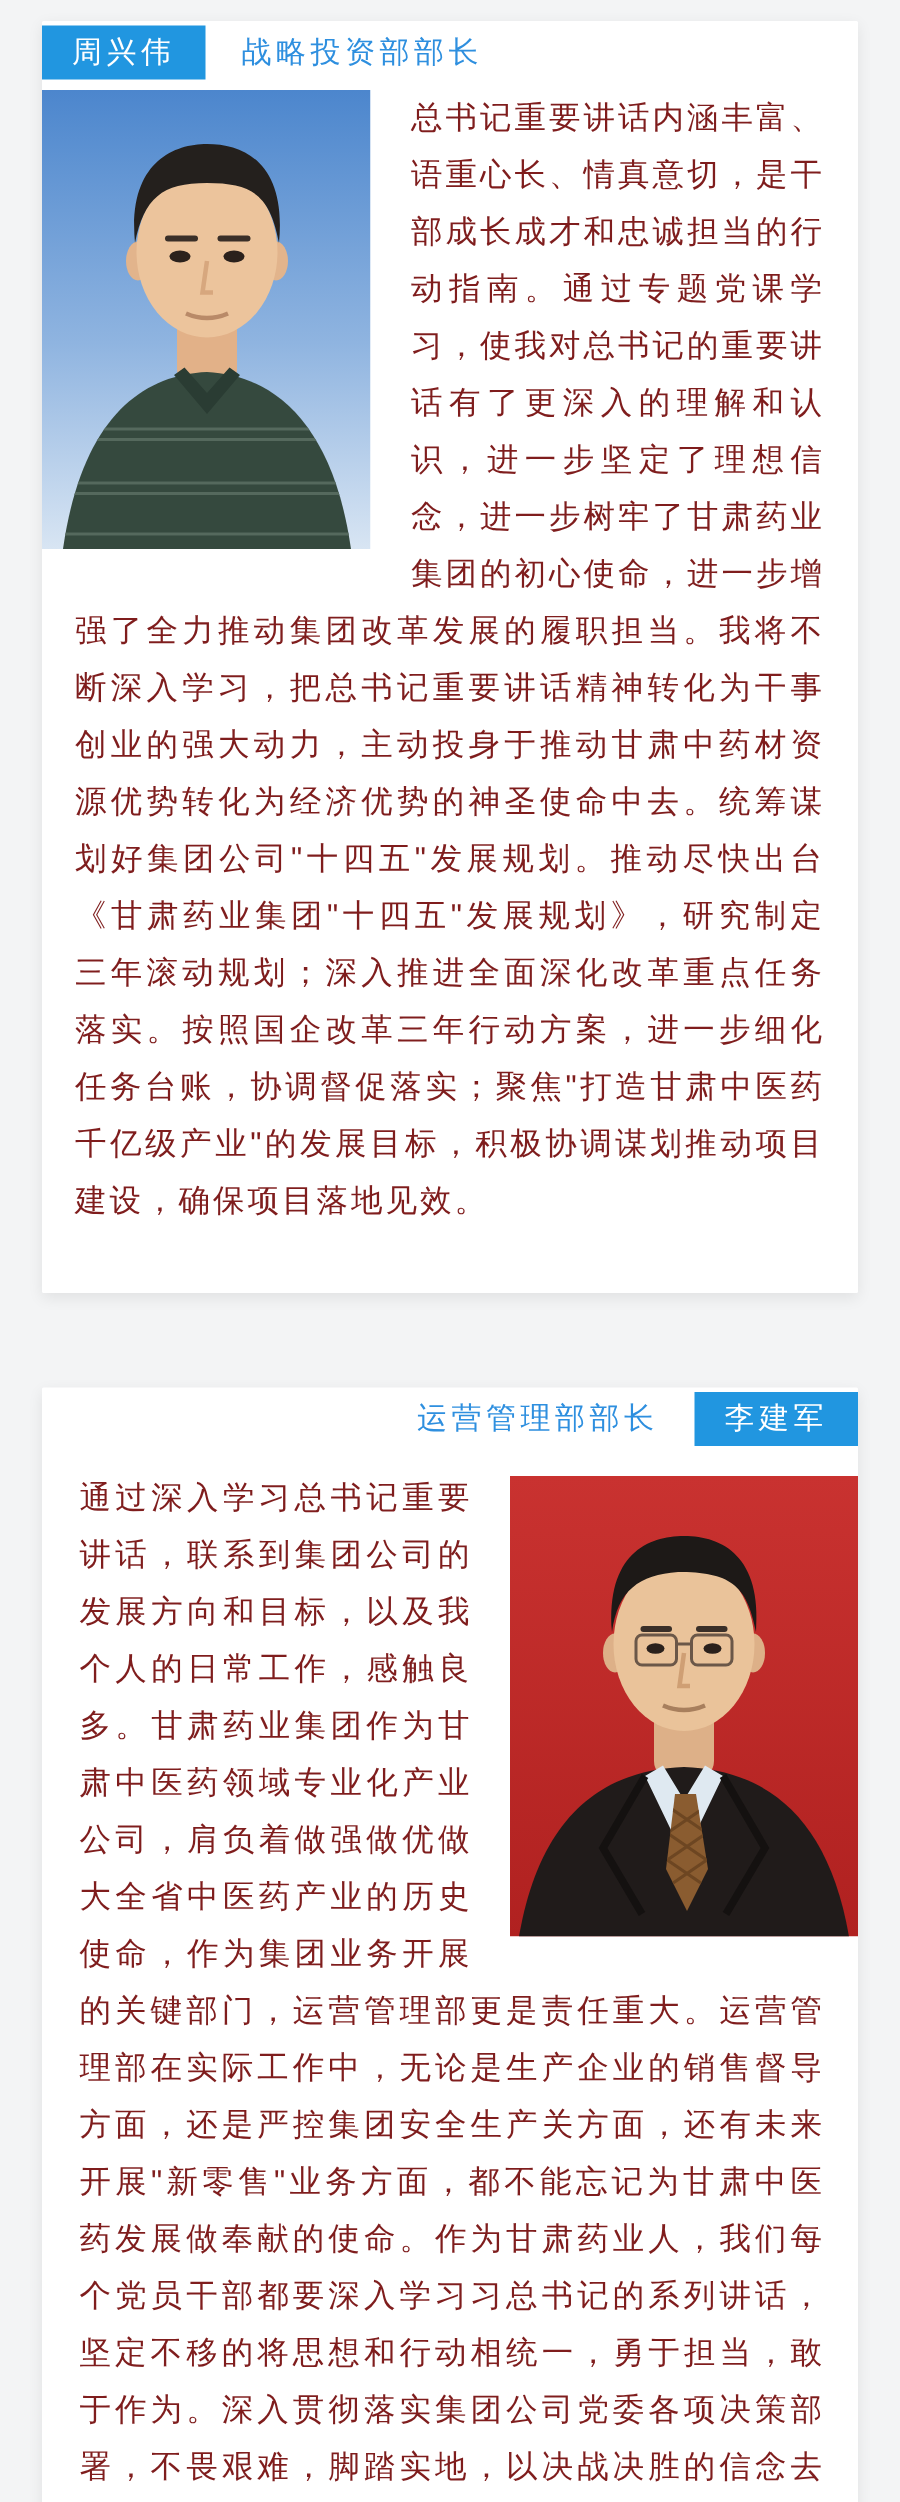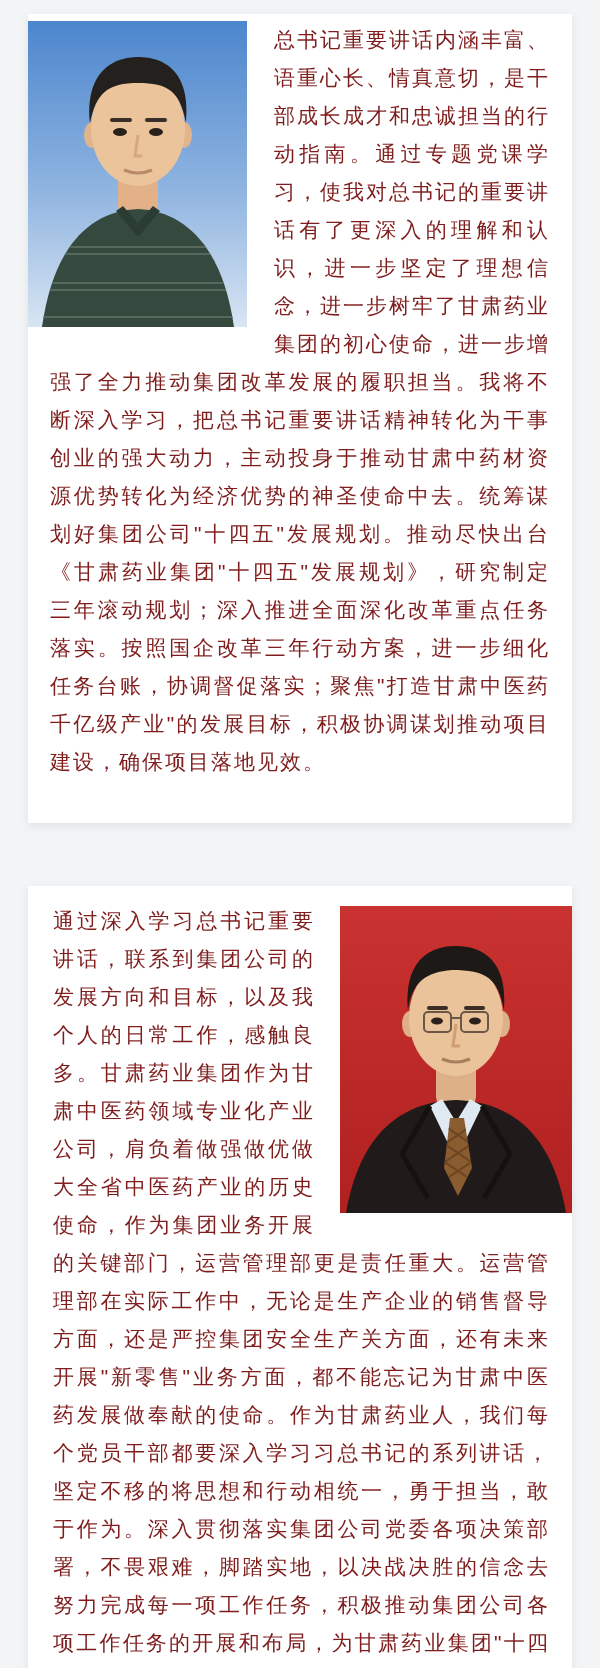--- a/index.html
+++ b/index.html
@@ -57,20 +57,24 @@
     text-align:justify;
     text-justify:inter-character;
   }
 </style>
 </head>
 <body>
 
 <div class="page">
 
   <section class="card card-1">
+    <div class="profile-header">
+      <div class="name-badge">周兴伟</div>
+      <div class="job-title">战略投资部部长</div>
+    </div>
     <div class="content-1">
       <span class="portrait portrait-left">
         <svg viewBox="0 0 219 306" preserveAspectRatio="none" aria-hidden="true">
           <defs>
             <linearGradient id="bg1" x1="0" y1="0" x2="0" y2="1">
               <stop offset="0" stop-color="#4c86cd"></stop>
               <stop offset="0.55" stop-color="#8fb4e0"></stop>
               <stop offset="1" stop-color="#d8e5f3"></stop>
             </linearGradient>
             <clipPath id="torso1clip">
@@ -98,20 +102,24 @@
             <line x1="0" y1="296" x2="219" y2="296"></line>
           </g>
           <path d="M88,190 L110,216 L132,190 L125,185 L110,202 L95,185 Z" fill="#2a3c33"></path>
         </svg>
       </span>
       <p class="statement">总书记重要讲话内涵丰富、语重心长、情真意切，是干部成长成才和忠诚担当的行动指南。通过专题党课学习，使我对总书记的重要讲话有了更深入的理解和认识，进一步坚定了理想信念，进一步树牢了甘肃药业集团的初心使命，进一步增强了全力推动集团改革发展的履职担当。我将不断深入学习，把总书记重要讲话精神转化为干事创业的强大动力，主动投身于推动甘肃中药材资源优势转化为经济优势的神圣使命中去。统筹谋划好集团公司"十四五"发展规划。推动尽快出台《甘肃药业集团"十四五"发展规划》，研究制定三年滚动规划；深入推进全面深化改革重点任务落实。按照国企改革三年行动方案，进一步细化任务台账，协调督促落实；聚焦"打造甘肃中医药千亿级产业"的发展目标，积极协调谋划推动项目建设，确保项目落地见效。</p>
     </div>
   </section>
 
   <section class="card card-2">
+    <div class="profile-header right">
+      <div class="job-title">运营管理部部长</div>
+      <div class="name-badge">李建军</div>
+    </div>
     <div class="content-2">
       <span class="portrait portrait-right">
         <svg viewBox="0 0 232 307" preserveAspectRatio="none" aria-hidden="true">
           <defs>
             <linearGradient id="bg2" x1="0" y1="0" x2="0" y2="1">
               <stop offset="0" stop-color="#c93230"></stop>
               <stop offset="1" stop-color="#b02120"></stop>
             </linearGradient>
             <clipPath id="tie2clip">
               <path d="M110,212 L124,212 L132,262 L118,290 L104,262 Z"></path>

